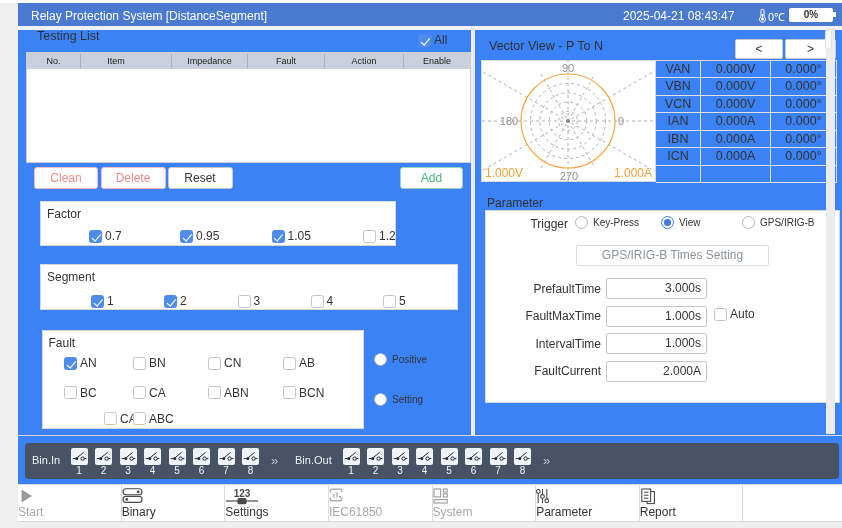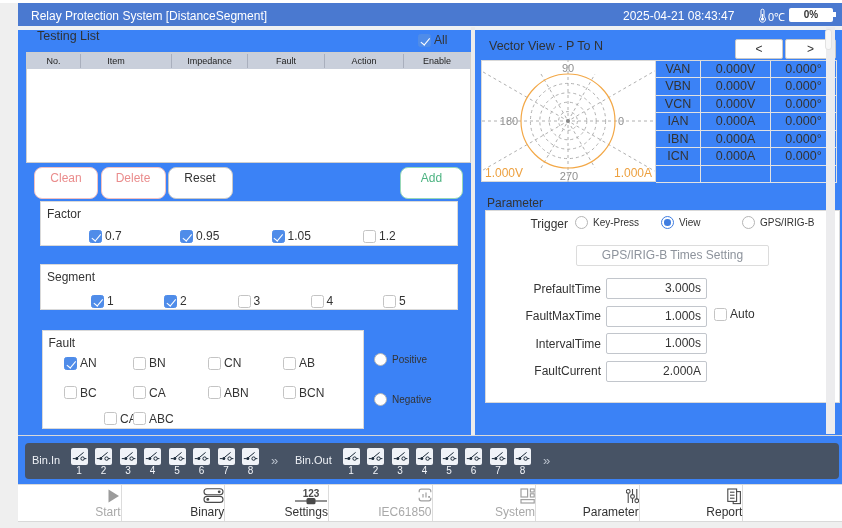--- a/index.html
+++ b/index.html
@@ -13,21 +13,21 @@
 #hdr .temp { position:absolute; left:750px; top:6px; font-size:11px; }
 .battery { position:absolute; left:771px; top:4.5px; width:44px; height:14px; background:#fff; border-radius:2px; color:#333; font-size:10px; font-weight:bold; text-align:center; line-height:14px; }
 .battnub { position:absolute; left:815px; top:9px; width:2.5px; height:5px; background:#fff; }
 .ptitle { font-size:12.5px; color:#2f3235; font-weight:normal; }
 .lbl { font-size:12px; color:#333; }
 
 #tbl { position:absolute; left:8px; top:49px; width:445px; height:111px; border:1px solid #cfcfcf; background:#fff; }
 #tblhead { position:absolute; left:0; top:0; width:443px; height:16px; background:#c9cfdb; font-size:9px; color:#222; }
 #tblhead div { position:absolute; top:1px; height:14px; line-height:14px; text-align:center; border-right:1px solid #a9afbd; }
 
-.btn { position:absolute; height:32px; background:#fff; border:1px solid #c8c8c8; border-radius:8px; font-size:12px; color:#333; text-align:center; line-height:20px; }
+.btn { position:absolute; height:22px; background:#fff; border:1px solid #c8c8c8; border-radius:3px; font-size:12px; color:#333; text-align:center; line-height:20px; }
 .btn.red { color:#ea8c8c; border-color:#f2c0c0; }
 .btn.green { color:#4cb381; border-color:#97d8b8; }
 
 .gbox { position:absolute; border:1px solid #d9d9d9; background:#fff; }
 .gbox .gt { position:absolute; left:6px; top:5px; font-size:12px; color:#333; }
 
 .ck { position:absolute; display:flex; align-items:center; }
 .ck .box { width:13px; height:13px; border:1px solid #c4c4c4; border-radius:2.5px; background:#fff; margin-right:3px; flex:none; }
 .ck.on .box { background:#4f8ce9; border-color:#4f8ce9; position:relative; }
 .ck.on .box:after { content:""; position:absolute; left:3.8px; top:1px; width:3.6px; height:7.5px; border:solid #fff; border-width:0 1.8px 1.8px 0; transform:rotate(40deg); }
@@ -44,21 +44,21 @@
 
 .ipt { position:absolute; width:101px; height:21px; border:1px solid #c2c6cc; border-radius:2px; background:#fff; font-size:12px; color:#333; text-align:right; line-height:19px; padding-right:5px; }
 .rlbl { position:absolute; font-size:12px; color:#333; text-align:right; }
 
 #dbar { position:absolute; left:7px; top:440px; width:814px; height:35.5px; background:#475365; border-radius:4px; }
 #dbar .bt { position:absolute; color:#eef1f6; font-size:11px; top:11px; }
 .sq { position:absolute; top:4.5px; width:17px; height:17px; background:#f0f3f8; border-radius:2px; }
 .sqn { position:absolute; top:22px; width:17px; text-align:center; color:#f4f6fa; font-size:10px; }
 
 #tbar { position:absolute; left:0; top:481px; width:829px; height:38px; background:#fff; border-top:1px solid #d9d9d9; border-bottom:1px solid #d9d9d9; }
-.tcell { position:absolute; top:0; height:36px; border-right:1px solid #dcdcdc; text-align:right; }
+.tcell { position:absolute; top:0; height:36px; border-right:1px solid #dcdcdc; text-align:left; }
 .tcell .ic { position:absolute; left:0; top:3px; width:100%; height:16px; }
 .tcell .tx { position:absolute; left:0; top:20px; width:100%; font-size:12px; color:#333; }
 .tcell.dis .tx { color:#a9a9a9; }
 </style>
 </head>
 <body>
 <div class="abs" style="left:0; top:0; width:842px; height:3px; background:#fff; z-index:5;"></div>
 <div class="abs" style="left:826px; top:27px; width:9px; height:407px; background:#ececee; z-index:6;"></div>
 <div class="abs" style="left:825px; top:29px; width:7px; height:21px; background:#f8f8f8; border:1px solid #e2e2e2; border-radius:3px; z-index:7;"></div>
 <div id="win">
@@ -89,21 +89,21 @@
       <div style="left:221px; width:77px;">Fault</div>
       <div style="left:298px; width:79px;">Action</div>
       <div style="left:377px; width:66px; border-right:none;">Enable</div>
     </div>
   </div>
   <div class="btn red" style="left:16px; top:164px; width:64px;">Clean</div>
   <div class="btn red" style="left:82.5px; top:164px; width:65px;">Delete</div>
   <div class="btn" style="left:149.5px; top:164px; width:65px;">Reset</div>
   <div class="btn green" style="left:382px; top:164px; width:63px;">Add</div>
 
-  <div class="gbox" style="left:22px; top:198px; width:418px; height:45px;text-align:right;">
+  <div class="gbox" style="left:22px; top:198px; width:356px; height:45px;text-align:right;">
     <div class="gt">Factor</div>
   </div>
   <div class="ck on" style="left:71px; top:226px;">
       <div class="box"></div>
       <div class="t">0.7</div>
     </div>
   <div class="ck on" style="left:162px; top:226px;">
       <div class="box"></div>
       <div class="t">0.95</div>
     </div>
@@ -182,21 +182,21 @@
   <div class="ck" style="left:115px; top:408.5px;">
       <div class="box"></div>
       <div class="t">ABC</div>
     </div>
   <div class="rd" style="left:356px; top:350px;">
       <div class="c"></div>
       <div class="t">Positive</div>
     </div>
   <div class="rd" style="left:356px; top:390px;">
       <div class="c"></div>
-      <div class="t">Negative</div>
+      <div class="t">Setting</div>
     </div>
 
   <div class="abs" style="left:453px; top:24px; width:4px; height:408px; background:#ececec;"></div>
   <div class="abs" style="left:0px; top:432px; width:829px; height:1px; background:#d9d9d9;"></div>
 
   <div class="ptitle abs" style="left:471px; top:36px;">Vector View - P To N</div>
   <div class="btn" style="left:717px; top:36px; width:48px; height:20px; line-height:18px; font-size:12px; border-radius:2px;">&lt;</div>
   <div class="btn" style="left:767px; top:36px; width:51px; height:20px; line-height:18px; font-size:12px; border-radius:2px;">&gt;</div>
 
   <svg class="abs" style="left:462.5px; top:57px;" width="175" height="122" viewBox="0 0 175 122">

